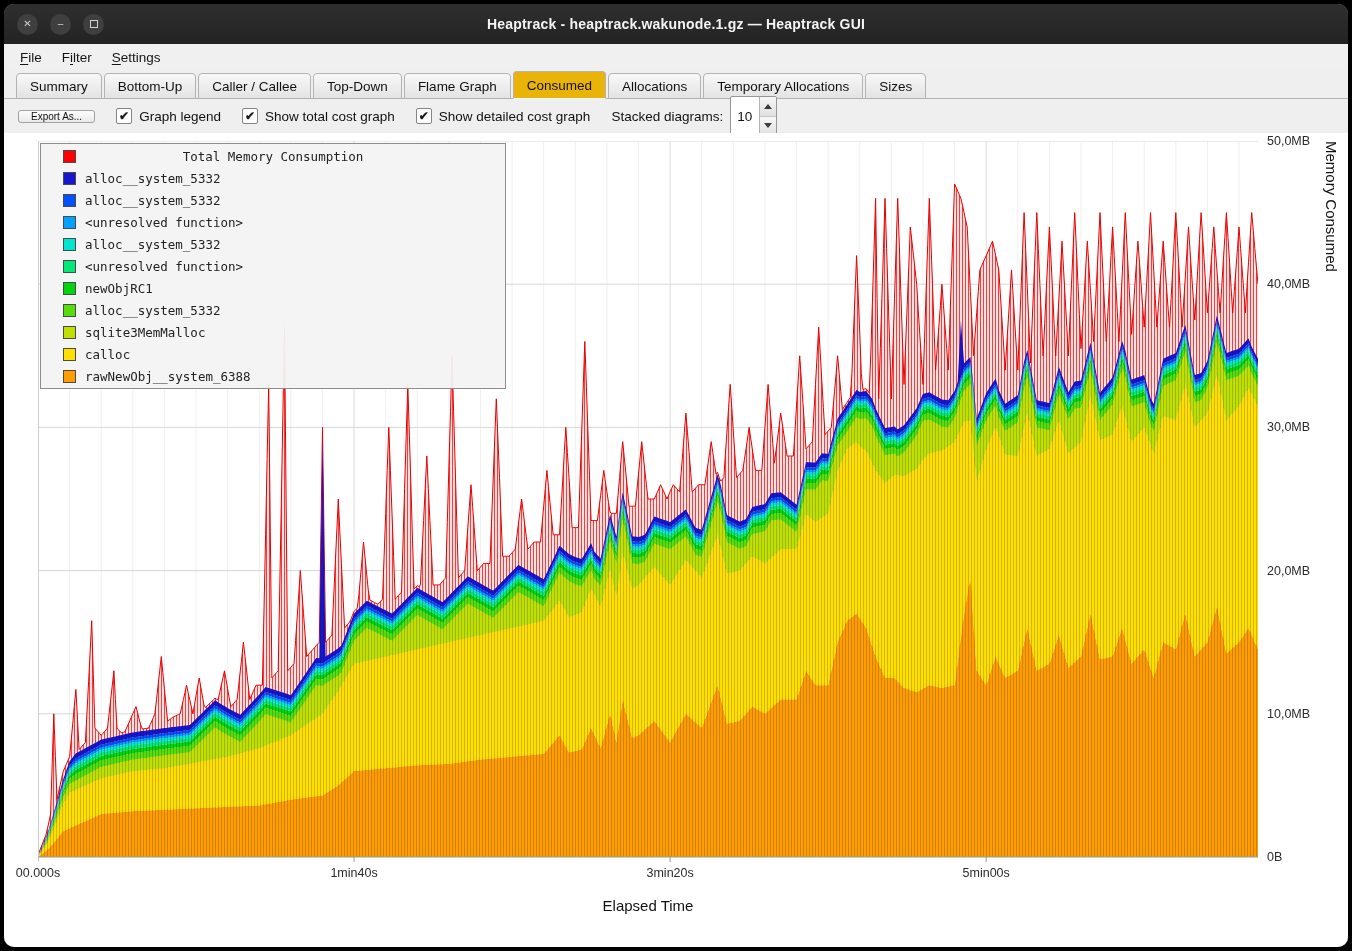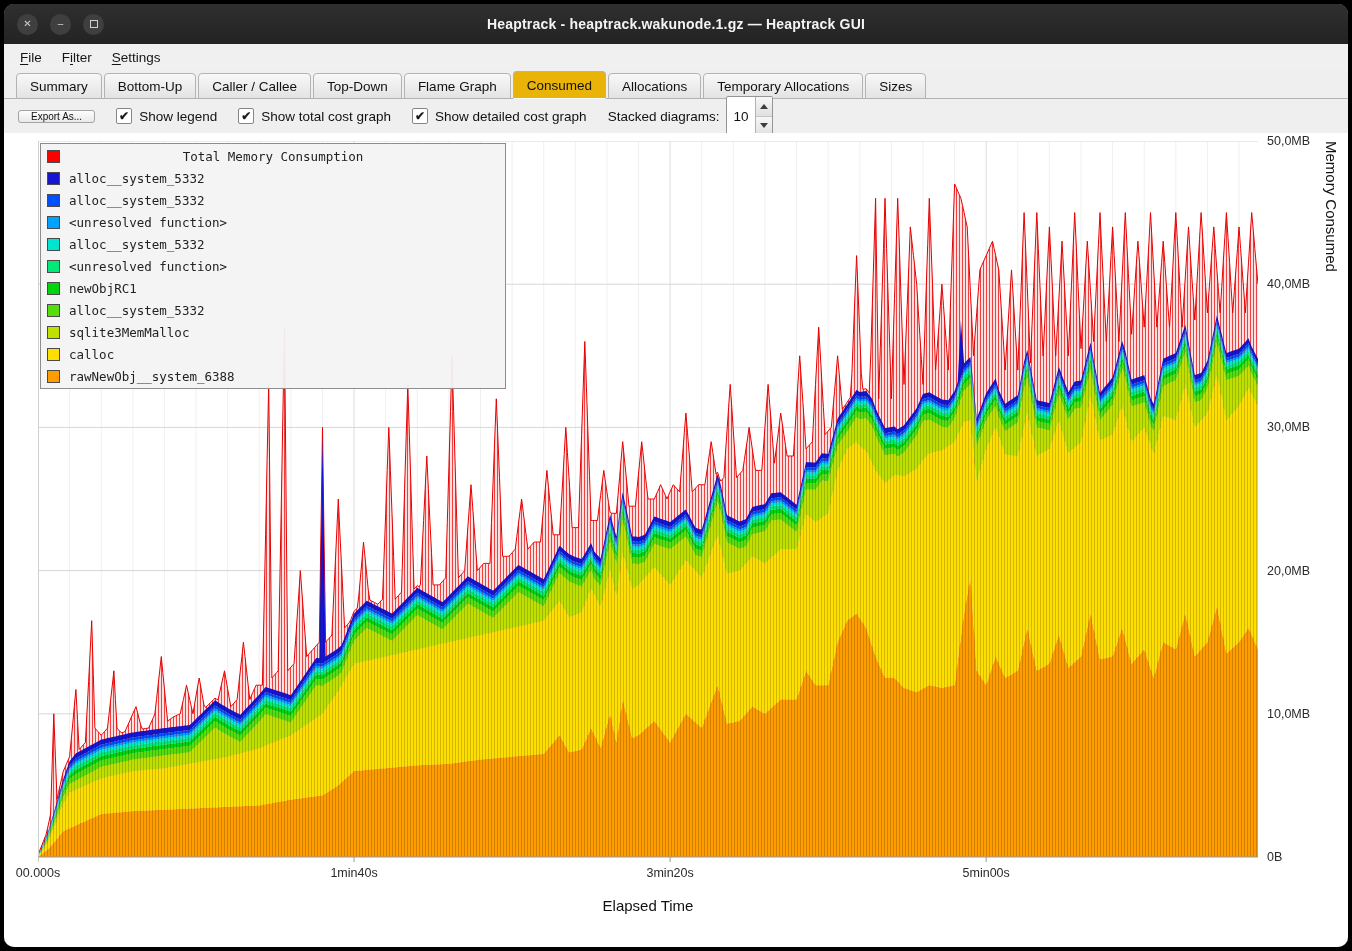--- a/index.html
+++ b/index.html
@@ -34,21 +34,21 @@
   .tri-up{width:0;height:0;border-left:4px solid transparent;border-right:4px solid transparent;border-bottom:5px solid #3c3c3c;}
   .tri-down{width:0;height:0;border-left:4px solid transparent;border-right:4px solid transparent;border-top:5px solid #3c3c3c;}
   
   .chart-area{position:absolute;top:129px;left:0;right:0;bottom:0;background:#fff;}
   .plot-svg{position:absolute;left:34px;top:8px;}
   .tick-label-x{position:absolute;width:90px;text-align:center;font-size:12.5px;color:#2b2b2b;}
   .tick-label-y{position:absolute;font-size:12.5px;color:#2b2b2b;white-space:nowrap;}
   .axis-label-x{position:absolute;text-align:center;font-size:15px;color:#111;}
   .axis-label-y{position:absolute;right:8px;display:flex;align-items:center;writing-mode:vertical-rl;font-size:15px;color:#111;}
   
-  .legend{position:absolute;left:36px;top:10px;width:466px;background:rgba(243,243,243,0.95);border:1px solid #8d8d8d;padding:1px 0;z-index:4;}
+  .legend{position:absolute;left:36px;top:10px;width:466px;background:rgba(243,243,243,0.95);border:1px solid #8d8d8d;padding:1px 16px;z-index:4;}
   .legend-row{display:flex;align-items:center;height:22px;padding:0 6px;gap:9px;font-family:"DejaVu Sans Mono",monospace;font-size:12.5px;color:#222;white-space:nowrap;}
   .legend-row.title-row{position:relative;justify-content:center;}
   .legend-row.title-row .swatch{position:absolute;left:6px;}
   .swatch{width:13px;height:13px;border:1px solid #4a4a4a;flex:none;}
 </style>
 </head>
 <body>
 
 <div class="window">
 
@@ -85,21 +85,21 @@
       <div class="tab">Sizes</div>
     </div>
 
   <div class="toolbar">
     <button class="btn">Export As...</button>
     <span style="display:flex;align-items:center;gap:21px;">
         <span class="check-group">
           <span class="checkbox">
             <span>✔</span>
           </span>
-          <span>Show legend</span>
+          <span>Graph legend</span>
         </span>
         <span class="check-group">
           <span class="checkbox">
             <span>✔</span>
           </span>
           <span>Show total cost graph</span>
         </span>
         <span class="check-group">
           <span class="checkbox">
             <span>✔</span>

